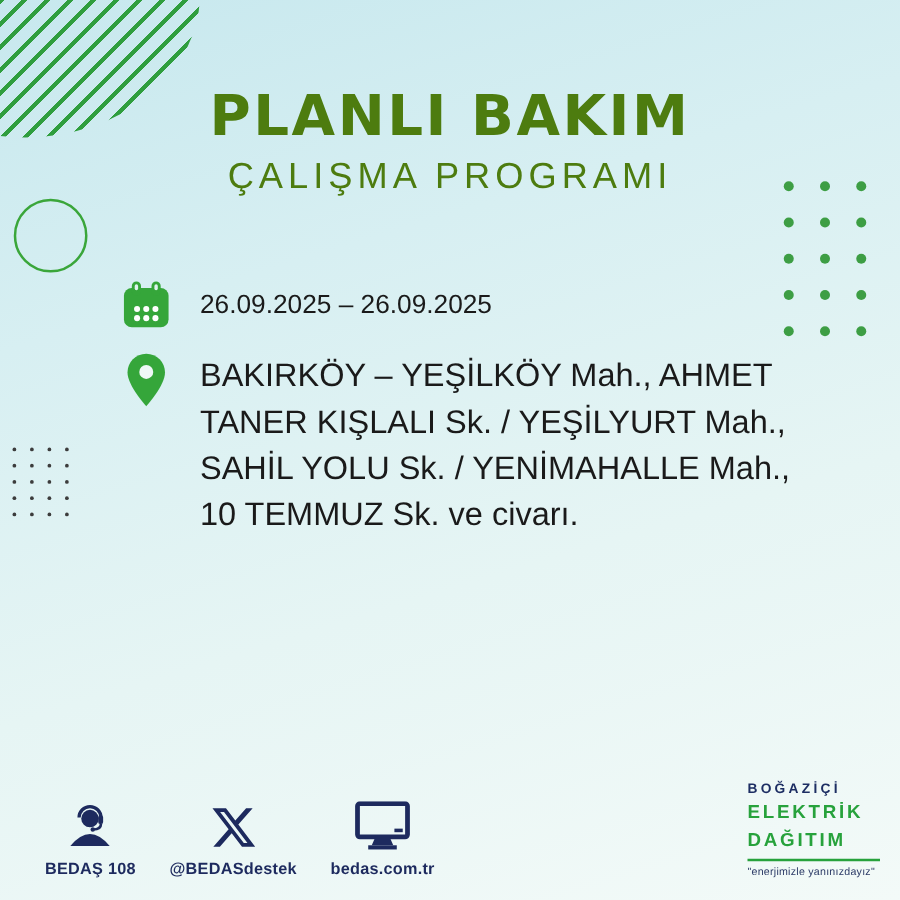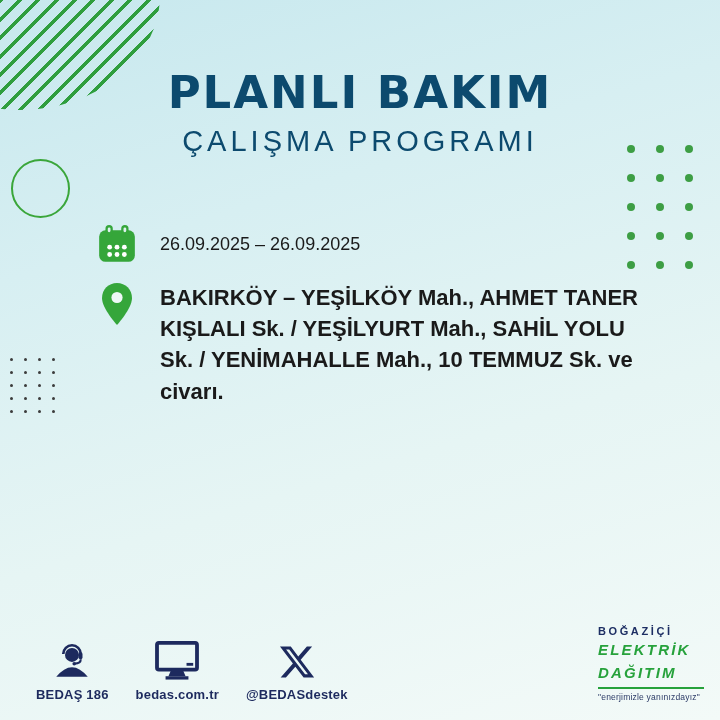--- a/index.html
+++ b/index.html
@@ -17,43 +17,43 @@
   .circle-outline{
     position:absolute;left:11px;top:159px;width:55px;height:55px;
     border:2px solid #3aa63a;border-radius:50%;
   }
   .dots-grid{position:absolute;display:grid;}
   .dots-right{left:627px;top:145px;grid-template-columns:repeat(3,8px);grid-auto-rows:8px;column-gap:21px;row-gap:21px;}
   .dots-right .dot{width:8px;height:8px;border-radius:50%;background:#3d9e44;}
   .dots-left{left:10px;top:358px;grid-template-columns:repeat(4,3px);grid-auto-rows:3px;column-gap:11px;row-gap:10px;}
   .dots-left .dot{width:3px;height:3px;border-radius:50%;background:#3c3c3c;}
   
-  .title-wrap{position:absolute;top:68px;left:0;width:720px;text-align:center;color:#0c4a6e;}
+  .title-wrap{position:absolute;top:68px;left:0;width:720px;text-align:center;color:#4d7c0f;}
   .title-line1{
     font-family:"DejaVu Sans",sans-serif;
     font-size:45px;font-weight:700;letter-spacing:2px;line-height:1.1;
   }
   .title-line2{
     font-size:29px;font-weight:500;letter-spacing:4px;margin-top:7px;
   }
   
   .rows{position:absolute;left:95px;top:222px;display:flex;flex-direction:column;}
   .row{display:flex;align-items:center;margin-bottom:16px;}
   .row.loc{align-items:flex-start;margin-bottom:0;}
   .row .icon{width:44px;height:44px;flex:0 0 44px;margin-right:21px;display:flex;align-items:center;justify-content:center;}
-  .row .txt{font-size:18px;color:#1a1a1a;}
-  .row .txt.address{font-size:22px;line-height:1.42;width:480px;font-weight:bold;}
+  .row .txt{font-size:21px;color:#1a1a1a;}
+  .row .txt.address{font-size:26px;line-height:1.42;width:480px;}
   
   .footer-contacts{position:absolute;left:36px;bottom:18px;display:flex;gap:27px;}
   .contact{display:flex;flex-direction:column;align-items:center;gap:6px;}
   .contact .cicon{height:42px;display:flex;align-items:flex-end;justify-content:center;}
   .contact .clabel{font-size:13px;font-weight:700;color:#1d2a5e;letter-spacing:.2px;}
   .brand{position:absolute;right:16px;bottom:18px;width:106px;text-align:left;}
   .brand .b1{font-size:11px;font-weight:700;letter-spacing:2.6px;color:#1d2e63;line-height:1.5;}
-  .brand .b2,.brand .b3{font-size:15px;font-weight:700;letter-spacing:2.2px;color:#27a23c;line-height:1.5;font-style:italic;}
+  .brand .b2,.brand .b3{font-size:15px;font-weight:700;letter-spacing:2.2px;color:#27a23c;line-height:1.5;}
   .brand .sep{border-top:2px solid #27a23c;margin:3px 0 3px 0;}
   .brand .tag{font-size:8.5px;color:#2b3a66;letter-spacing:.2px;}
 </style>
 </head>
 <body>
 
 <div class="stripes"></div>
 <div class="circle-outline"></div>
 <div class="dots-grid dots-right">
     <div class="dot"></div>
@@ -141,44 +141,44 @@
     <span class="cicon">
       <svg width="42" height="40" viewBox="0 0 48 44">
         <circle cx="24" cy="15" r="8" fill="#1d2a5e"></circle>
         <path d="M6 40 q18 -22 36 0 z" fill="#1d2a5e"></path>
         <path d="M14 14 a10 10 0 0 1 20 0" fill="none" stroke="#1d2a5e" stroke-width="3"></path>
         <rect x="31.5" y="12" width="4.5" height="8" rx="2" fill="#1d2a5e"></rect>
         <path d="M34 20 q0 5 -7 5" fill="none" stroke="#1d2a5e" stroke-width="2.4"></path>
         <circle cx="26.5" cy="25" r="2" fill="#1d2a5e"></circle>
       </svg>
     </span>
-    <span class="clabel">BEDAŞ 186</span>
+    <span class="clabel">BEDAŞ 108</span>
+  </div>
+
+  <div class="contact">
+    <span class="cicon">
+      <svg width="38" height="38" viewBox="0 0 24 24">
+        <path fill="#1d2a5e" d="M18.244 2.25h3.308l-7.227 8.26 8.502 11.24H16.17l-5.214-6.817L4.99 21.75H1.68l7.73-8.835L1.254 2.25H8.08l4.713 6.231 5.451-6.231Zm-1.161 17.52h1.833L7.084 4.126H5.117l11.966 15.644Z"></path>
+      </svg>
+    </span>
+    <span class="clabel">@BEDASdestek</span>
   </div>
 
   <div class="contact">
     <span class="cicon">
       <svg width="46" height="40" viewBox="0 0 48 42">
         <rect x="3" y="2" width="42" height="28" rx="2" fill="none" stroke="#1d2a5e" stroke-width="4"></rect>
         <rect x="34" y="23" width="7" height="3" fill="#1d2a5e"></rect>
         <path d="M18 30 h12 l3 7 h-18 z" fill="#1d2a5e"></path>
         <rect x="12" y="37" width="24" height="3.5" fill="#1d2a5e"></rect>
       </svg>
     </span>
     <span class="clabel">bedas.com.tr</span>
   </div>
 
-  <div class="contact">
-    <span class="cicon">
-      <svg width="38" height="38" viewBox="0 0 24 24">
-        <path fill="#1d2a5e" d="M18.244 2.25h3.308l-7.227 8.26 8.502 11.24H16.17l-5.214-6.817L4.99 21.75H1.68l7.73-8.835L1.254 2.25H8.08l4.713 6.231 5.451-6.231Zm-1.161 17.52h1.833L7.084 4.126H5.117l11.966 15.644Z"></path>
-      </svg>
-    </span>
-    <span class="clabel">@BEDASdestek</span>
-  </div>
-
 </div>
 
 <div class="brand">
   <div class="b1">BOĞAZİÇİ</div>
   <div class="b2">ELEKTRİK</div>
   <div class="b3">DAĞITIM</div>
   <div class="sep"></div>
   <div class="tag">"enerjimizle yanınızdayız"</div>
 </div>
 

